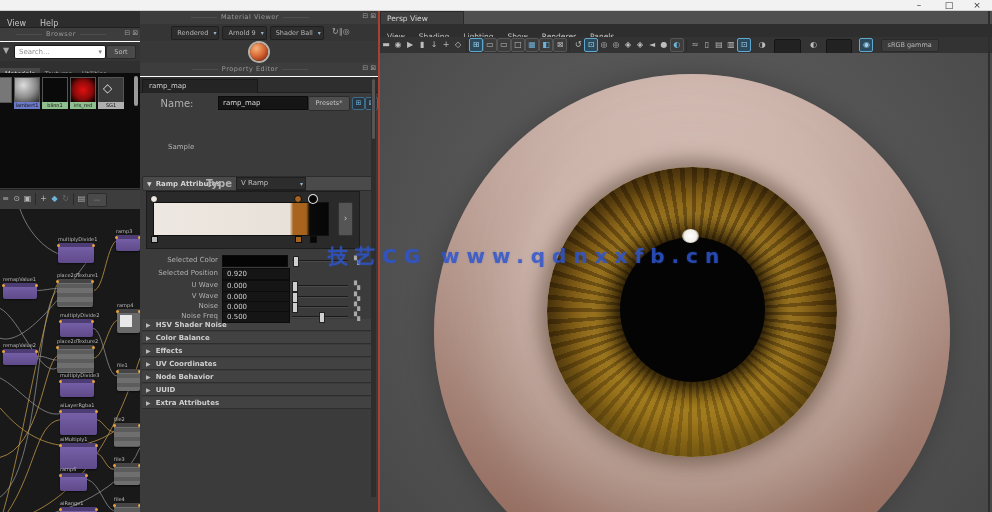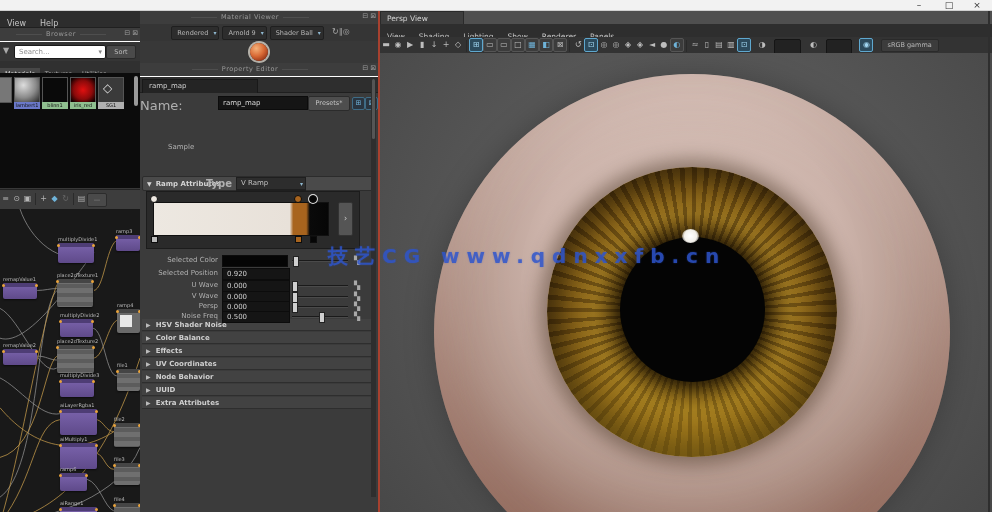--- a/index.html
+++ b/index.html
@@ -63,21 +63,21 @@
   .dd .caret{position:absolute;right:2px;top:0;font-size:6px;color:#8fb8d0;}
   #mv-preview{left:0;top:30px;width:238px;height:22px;background:#383838;}
   #mv-ball{position:absolute;left:110px;top:2px;width:18px;height:18px;border-radius:50%;
      background:radial-gradient(circle at 35% 30%,#f5b27a 0%,#d96a35 45%,#8c2c12 85%);
      box-shadow:0 0 0 2px rgba(225,220,210,.75),0 1px 3px rgba(0,0,0,.6);}
   #pe-hdr{left:0;top:52px;width:238px;}
   #pe-tabrow{left:0;top:66px;width:238px;height:15px;background:#2e2e2e;border-bottom:1px solid #1f1f1f;}
   #pe-tab{position:absolute;left:2px;top:2px;width:108px;height:13px;background:#242424;border:1px solid #191919;border-bottom:none;
      font-size:7px;color:#cfcfcf;line-height:13px;padding-left:6px;}
   #name-row{left:0;top:84px;width:238px;height:16px;}
-  #name-label{position:absolute;left:0px;top:3px;width:74px;text-align:left;font-size:13px;color:#b0b0b0;}
+  #name-label{position:absolute;left:0px;top:3px;width:74px;text-align:center;font-size:10px;color:#b0b0b0;}
   #name-field{position:absolute;left:78px;top:1px;width:84px;height:12px;background:#151515;border:1px solid #0c0c0c;
      font-size:7px;color:#d8d8d8;line-height:12px;padding-left:4px;}
   #presets-btn{position:absolute;left:168px;top:1px;width:40px;height:13px;background:#4e4e4e;border:1px solid #2b2b2b;border-radius:2px;
      font-size:6.5px;color:#c8c8c8;text-align:center;line-height:13px;}
   .mini-blue{position:absolute;top:2px;width:11px;height:11px;background:#2a3540;border:1px solid #3f6c86;border-radius:2px;
      font-size:7px;color:#6fb3d9;text-align:center;line-height:10px;}
   #sample-label{left:28px;top:132px;font-size:7px;color:#b0b0b0;}
   .section-open{position:relative;left:2px;width:232px;height:13px;background:#4a4a4a;border:1px solid #2c2c2c;border-radius:2px;
      font-size:7px;font-weight:bold;color:#d5d5d5;line-height:13px;}
   .section-open .arr{margin:0 4px 0 4px;font-size:6px;}
@@ -416,21 +416,21 @@
       </div>
       <div class="frow" style="top: 280px;">
         <span class="flabel">V Wave</span>
         <div class="fval">0.000</div>
         <div class="ftrack">
           <div class="fhandle" style="left: 4%;"></div>
         </div>
         <span class="fmap">▚</span>
       </div>
       <div class="frow" style="top: 290px;">
-        <span class="flabel">Persp</span>
+        <span class="flabel">Noise</span>
         <div class="fval">0.000</div>
         <div class="ftrack">
           <div class="fhandle" style="left: 4%;"></div>
         </div>
         <span class="fmap">▚</span>
       </div>
       <div class="frow" style="top: 300px;">
         <span class="flabel">Noise Freq</span>
         <div class="fval">0.500</div>
         <div class="ftrack">

